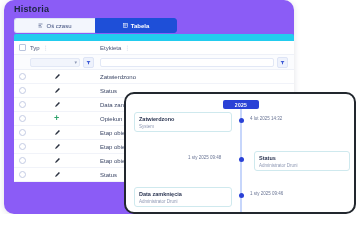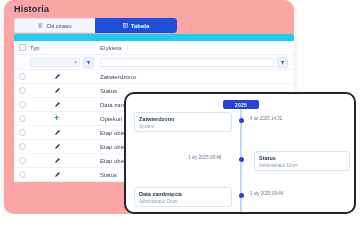--- a/index.html
+++ b/index.html
@@ -3,21 +3,21 @@
 <meta charset="utf-8">
 <style>
   html,body{margin:0;padding:0;background:#ffffff;}
   body{width:360px;height:214px;overflow:hidden;font-family:"Liberation Sans",sans-serif;}
 
   #root{position:relative;width:360px;height:214px;background:#ffffff;}
 
   
   .panel{
     position:absolute;left:4px;top:0;width:290px;height:214px;
-    background:#fca5a5;border-radius:10px;
+    background:#8b5cf6;border-radius:10px;
     box-shadow:0 1px 6px rgba(20,30,70,.13);
     overflow:hidden;
   }
   .panel-title{
     position:absolute;left:10px;top:4px;
     font-size:9px;font-weight:bold;color:#1b2440;letter-spacing:.2px;
   }
 
   
   .tabs{position:absolute;left:10px;top:18px;display:flex;gap:0;}

